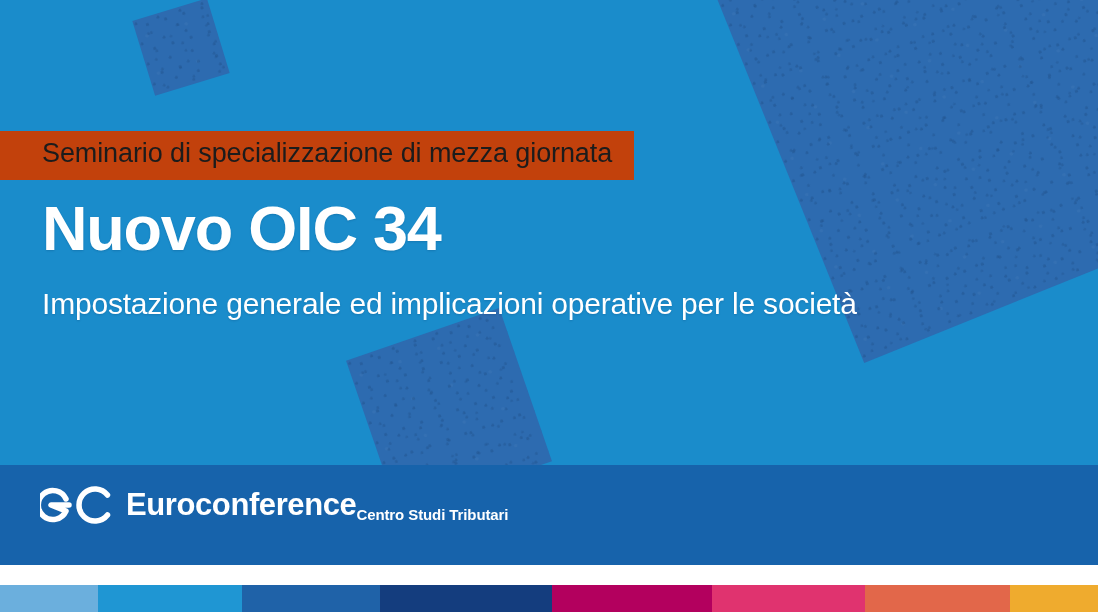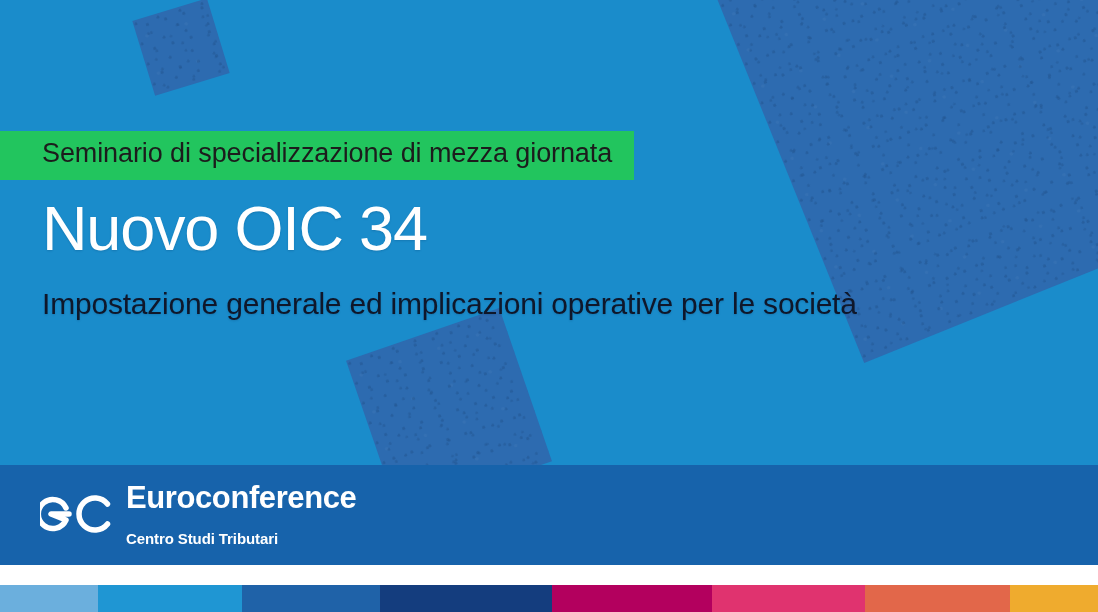--- a/index.html
+++ b/index.html
@@ -78,54 +78,54 @@
   .content {
     position: absolute;
     inset: 0;
   }
 
   .kicker-band {
     position: absolute;
     left: 0;
     top: 131px;
     height: 49px;
-    background: #22c55e;
+    background: #c2410c;
     display: flex;
     align-items: center;
     padding: 0 22px 5px 42px;
     box-sizing: border-box;
   }
   .kicker-text {
     font-size: 27px;
     line-height: 1;
     color: #1c1c1c;
     white-space: nowrap;
     letter-spacing: -0.1px;
   }
 
   .title {
     position: absolute;
     left: 42px;
     top: 196px;
     font-size: 63px;
-    font-weight: 400;
+    font-weight: 700;
     color: #ffffff;
     line-height: 1.02;
     letter-spacing: -1.2px;
     white-space: nowrap;
     text-shadow: 0 1px 2px rgba(0,40,80,.18);
     text-align: center;
   }
 
   .subtitle {
     position: absolute;
     left: 42px;
     top: 287px;
     font-size: 30px;
-    color: #0f172a;
+    color: #ffffff;
     line-height: 1.1;
     letter-spacing: -0.2px;
     white-space: nowrap;
     text-shadow: 0 1px 2px rgba(0,40,80,.18);
   }
 
   
   .footer-bar {
     position: absolute;
     left: 0;
@@ -143,21 +143,21 @@
     align-items: center;
     gap: 12px;
   }
   .logo-mark {
     width: 74px;
     height: 46px;
     flex: 0 0 auto;
   }
   .logo-words {
     display: flex;
-    flex-direction: column;
+    flex-direction: row;
     justify-content: center;
   }
   .logo-name {
     font-size: 31px;
     font-weight: 700;
     color: #ffffff;
     line-height: 1;
     letter-spacing: -0.4px;
   }
   .logo-tagline {

